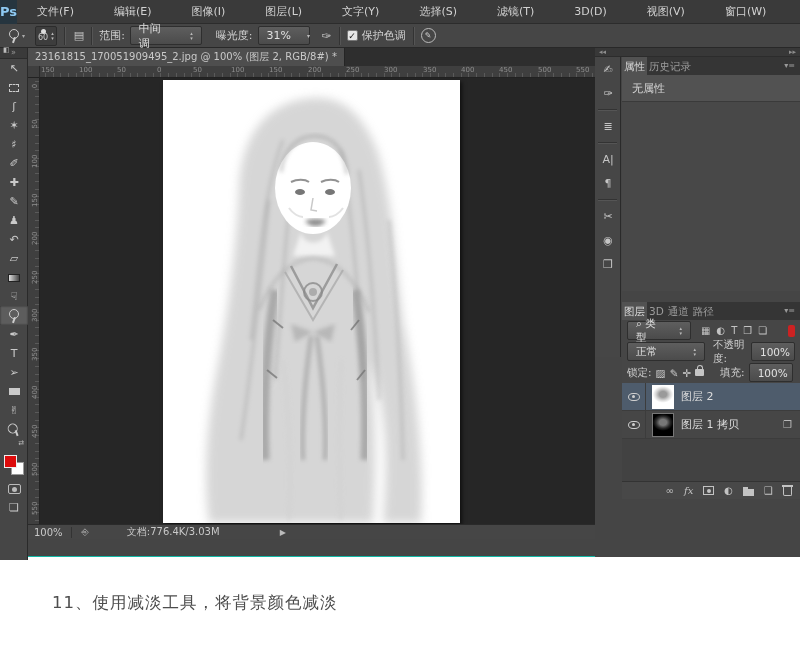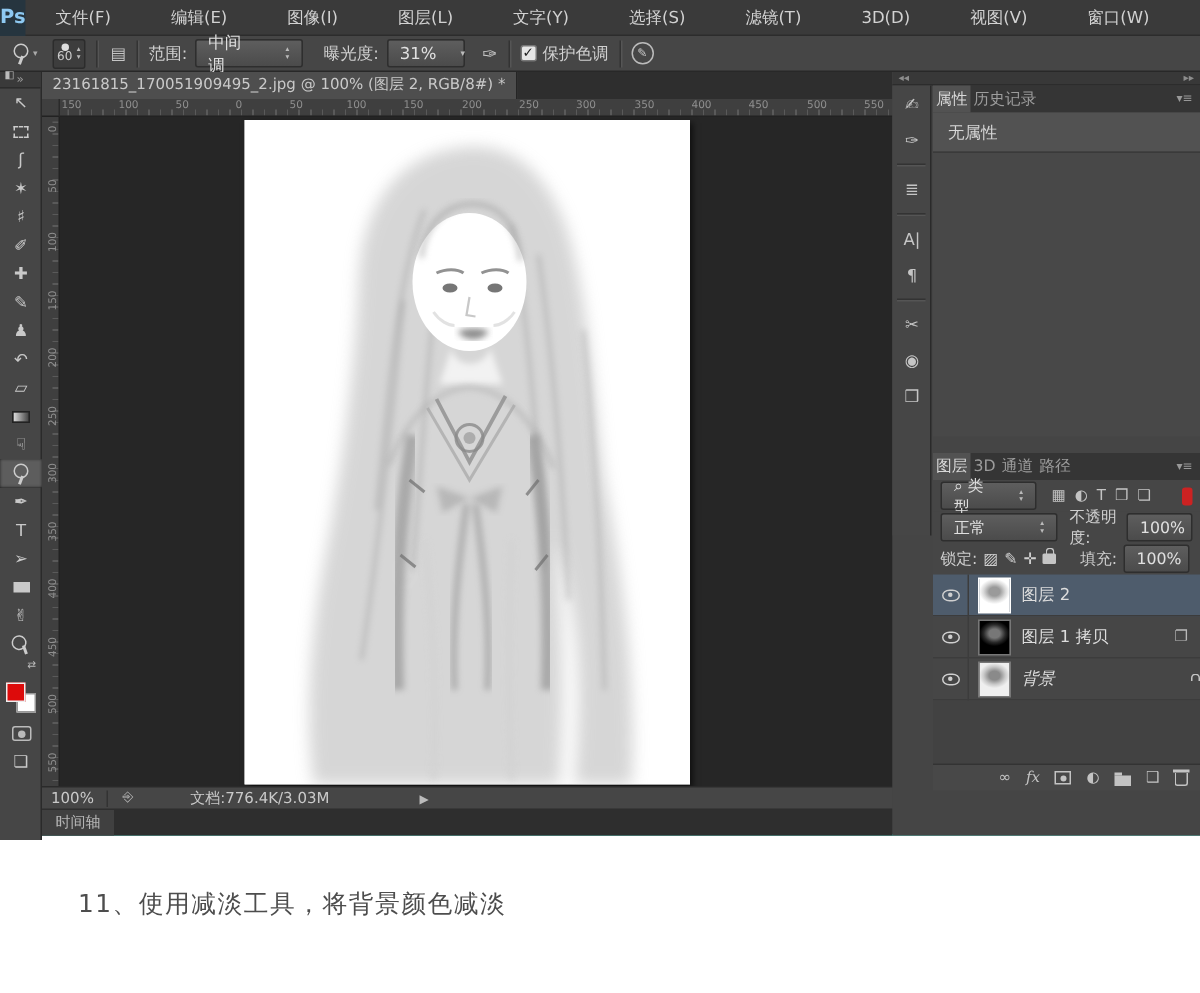--- a/index.html
+++ b/index.html
@@ -354,23 +354,20 @@
         </svg>
       </div>
     </div>
 
     <div class="statusbar">
       <span class="zoombox">100%</span>
       <span class="exp">⎆</span>
       <span class="doc">文档:776.4K/3.03M</span>
       <span class="play">▶</span>
     </div>
-    <div class="tlstrip">
-      <div class="tltab">时间轴</div>
-    </div>
 
     <div class="dock">
       <div class="dockhead">
         <span>◂◂</span>
         <span>▸▸</span>
       </div>
       <div class="strip">
         <div class="sic">✍</div>
         <div class="sic">✑</div>
         <div class="sdiv"></div>
@@ -454,28 +451,20 @@
             <span class="lname">图层 2</span>
           </div>
           <div class="layer">
             <div class="eyebox">
                 <span class="eye"></span>
               </div>
             <div class="thumb th-dark"></div>
             <span class="lname">图层 1 拷贝</span>
             <span class="lbadge">❐</span>
           </div>
-          <div class="layer">
-            <div class="eyebox">
-                <span class="eye"></span>
-              </div>
-            <div class="thumb th-photo"></div>
-            <span class="lname it">背景</span>
-            <span class="lbadge"><span class="lockico"></span></span>
-          </div>
         </div>
         <div class="lvoid"></div>
         <div class="lbottom">
           <span>∞</span>
           <span class="fx">fx</span>
           <span class="maskico"></span>
           <span>◐</span>
           <span class="foldico"></span>
           <span>❑</span>
           <span class="trashico"></span>

